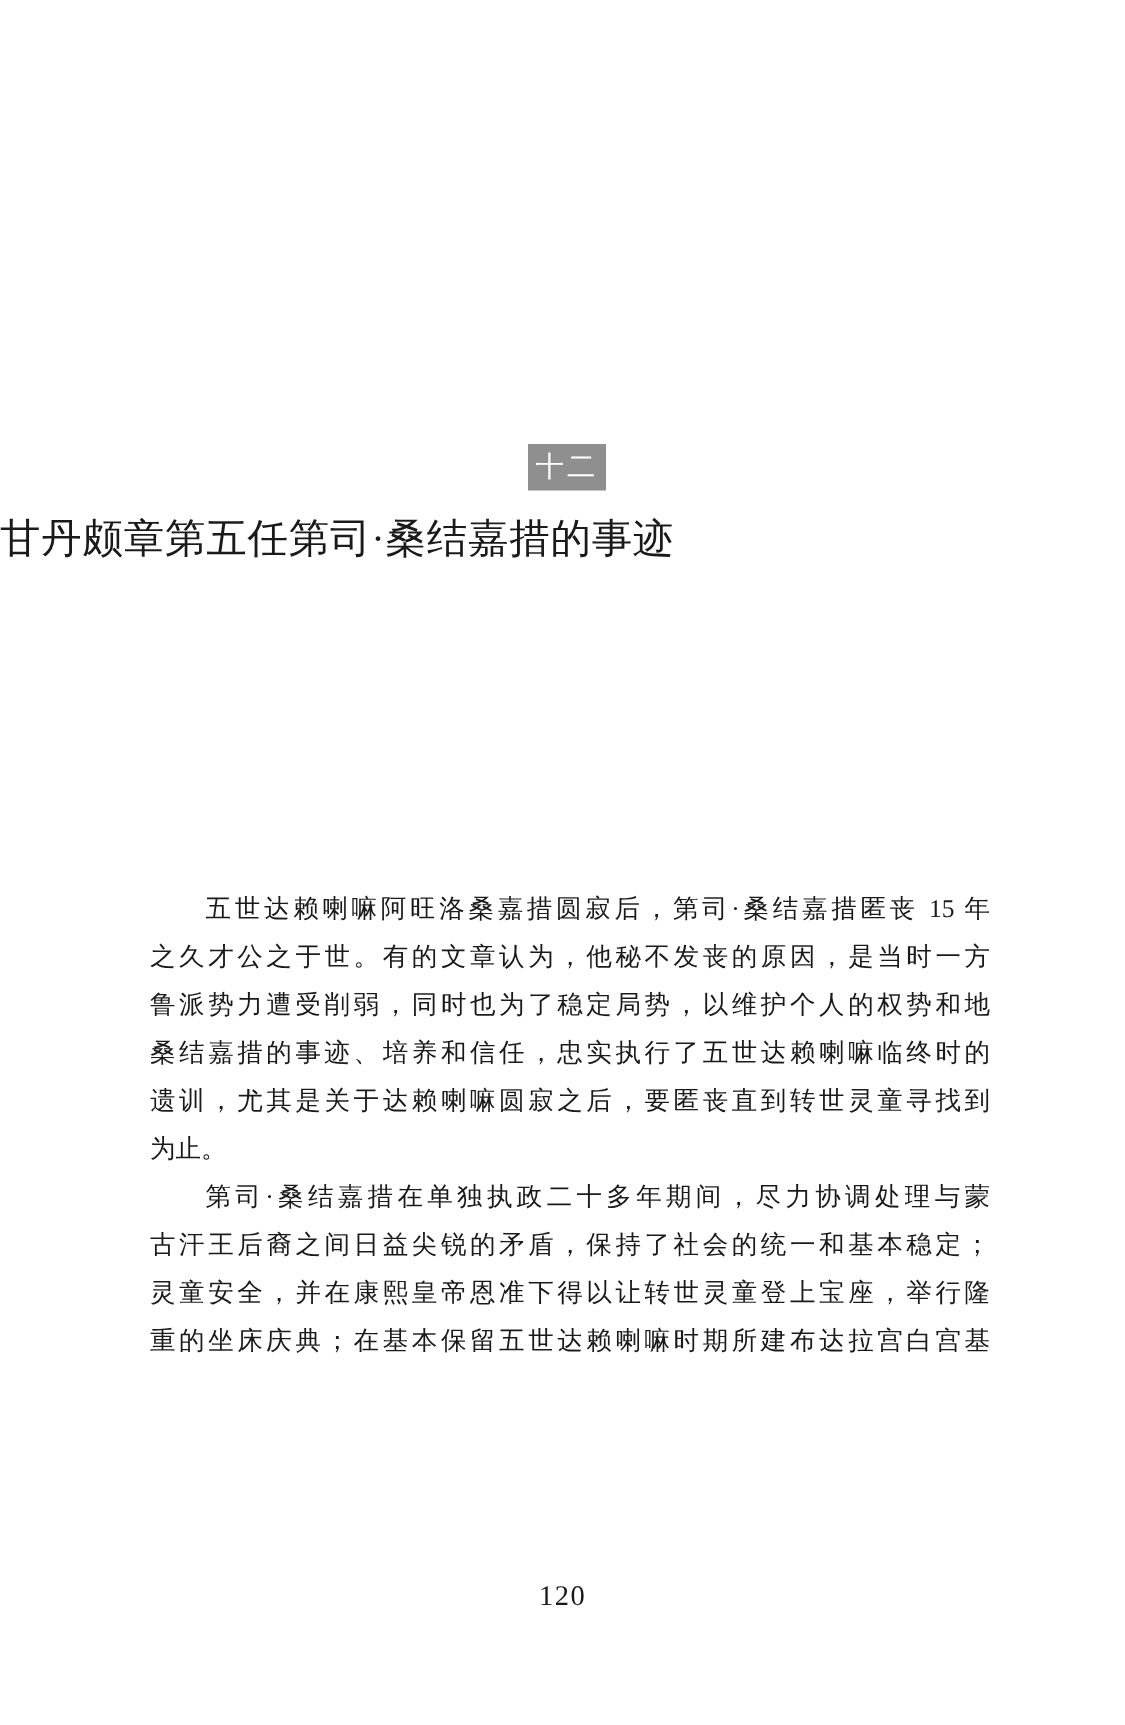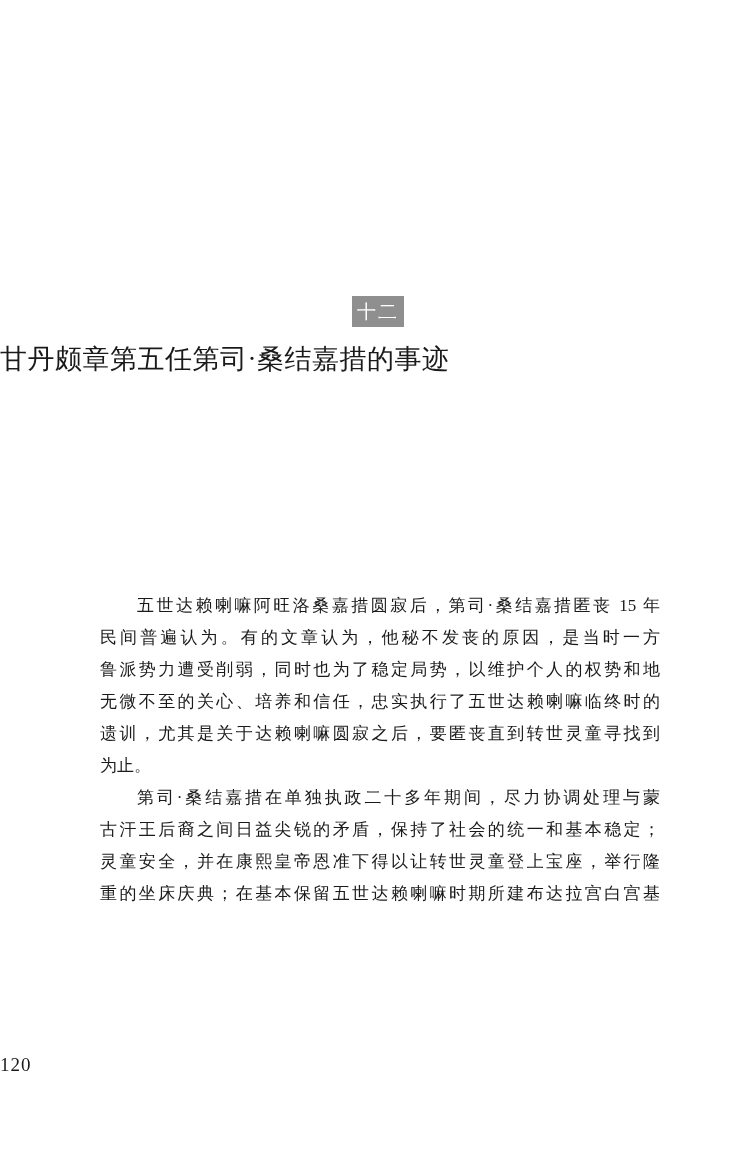--- a/index.html
+++ b/index.html
@@ -56,39 +56,39 @@
     text-indent: 37px;
   }
   .line.para-end {
     text-align-last: left;
   }
   .page-number {
     position: absolute;
     top: 1054px;
     left: 0;
     width: 100%;
-    text-align: left;
+    text-align: center;
     font-size: 19px;
     letter-spacing: 1px;
   }
 </style>
 </head>
 <body>
 
 <div class="page">
 
   <div class="badge">十二</div>
 
   <h1 class="title">甘丹颇章第五任第司·桑结嘉措的事迹</h1>
 
   <div class="body-text">
     <div class="line indent">五世达赖喇嘛阿旺洛桑嘉措圆寂后，第司·桑结嘉措匿丧 15 年</div>
-    <div class="line">民间普遍认为。有的文章认为，他秘不发丧的原因，是当时一方</div>
+    <div class="line">之久才公之于世。有的文章认为，他秘不发丧的原因，是当时一方</div>
     <div class="line">鲁派势力遭受削弱，同时也为了稳定局势，以维护个人的权势和地</div>
-    <div class="line">无微不至的关心、培养和信任，忠实执行了五世达赖喇嘛临终时的</div>
+    <div class="line">桑结嘉措的事迹、培养和信任，忠实执行了五世达赖喇嘛临终时的</div>
     <div class="line">遗训，尤其是关于达赖喇嘛圆寂之后，要匿丧直到转世灵童寻找到</div>
     <div class="line para-end">为止。</div>
     <div class="line indent">第司·桑结嘉措在单独执政二十多年期间，尽力协调处理与蒙</div>
     <div class="line">古汗王后裔之间日益尖锐的矛盾，保持了社会的统一和基本稳定；</div>
     <div class="line">灵童安全，并在康熙皇帝恩准下得以让转世灵童登上宝座，举行隆</div>
     <div class="line">重的坐床庆典；在基本保留五世达赖喇嘛时期所建布达拉宫白宫基</div>
   </div>
 
   <div class="page-number">120</div>
 

